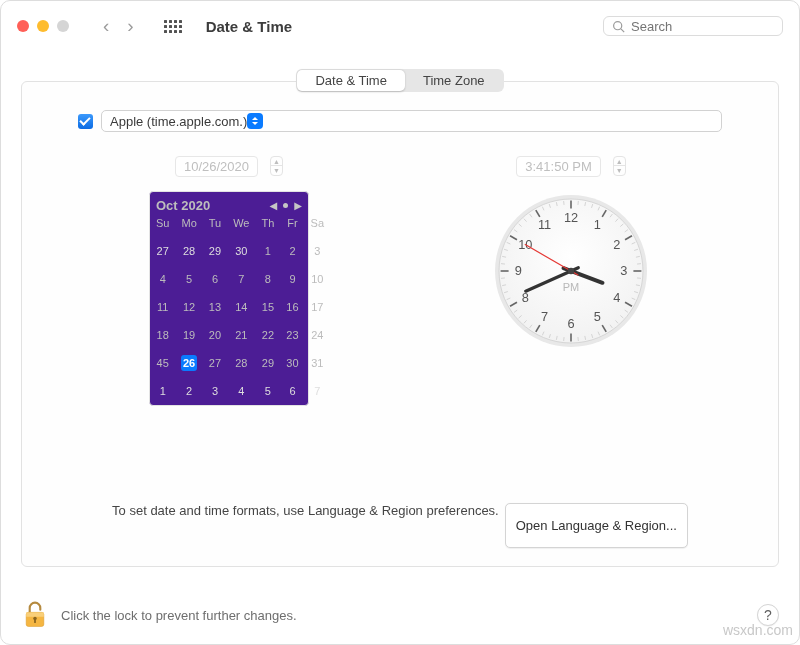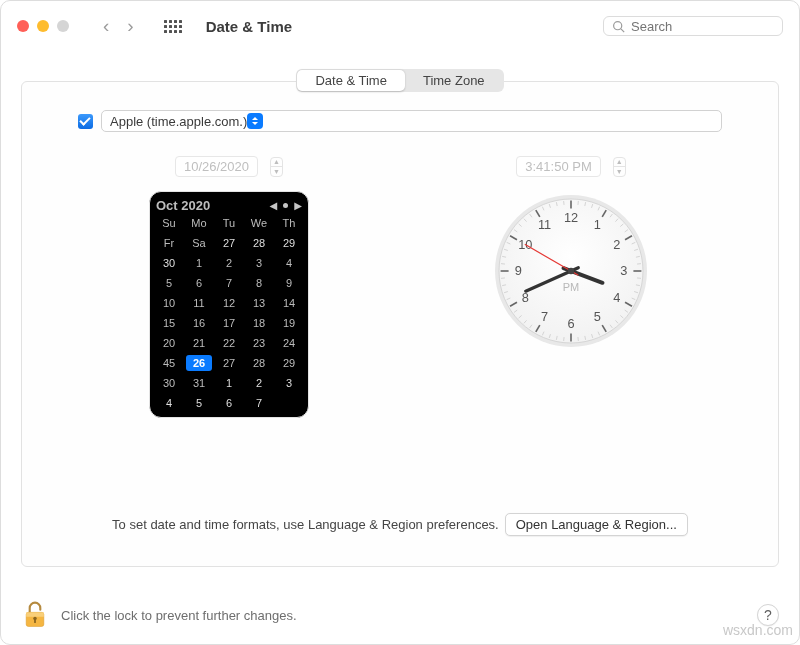--- a/index.html
+++ b/index.html
@@ -168,21 +168,21 @@
   margin-top: 1px;
 }
 .body-row {
   display: flex;
   margin-top: 16px;
   padding: 0 20px;
 }
 .col { flex: 1; display: flex; flex-direction: column; align-items: center; }
 .stepper-field {
   display: flex;
-  align-items: center;
+  align-items: flex-start;
   gap: 12px;
   color: #bfbfbf;
 }
 .stepper-text {
   border: 1px solid #e7e7e7;
   border-radius: 4px;
   padding: 2px 8px;
   font-size: 13px;
   background: #fff;
   min-width: 80px;
@@ -199,40 +199,40 @@
 .stepper-ctrl span {
   height: 9px;
   display: flex; align-items: center; justify-content: center;
   font-size: 7px; color: #bdbdbd; line-height: 1;
 }
 .stepper-ctrl span:first-child { border-bottom: 1px solid #e4e4e4; }
 .calendar {
   margin-top: 14px;
   width: 160px;
   border: 1px solid #e3e3e3;
-  border-radius: 12px;
+  border-radius: 4px;
   padding: 6px 6px 6px 6px;
-  background: #000000;
+  background: #4c1d95;
 }
 .cal-header {
   display: flex; align-items: center; justify-content: space-between;
   margin-bottom: 2px;
 }
 .cal-month {
   font-size: 13px; font-weight: 600; color: #bdbdbd;
 }
 .cal-nav { display: flex; align-items: center; gap: 6px; }
 .cal-nav span { color: #c5c5c5; font-size: 10px; }
 .cal-dot { width: 5px; height: 5px; border-radius: 50%; background: #c5c5c5; display: inline-block; }
 .cal-grid {
   display: grid;
-  grid-template-columns: repeat(5, 1fr);
+  grid-template-columns: repeat(7, 1fr);
   text-align: center;
   font-size: 11px;
-  gap: 4px;
+  gap: 12px;
 }
 .cal-dow { color: #bcbcbc; font-size: 11px; padding: 2px 0; }
 .cal-day { color: #bcbcbc; padding: 2px 0; border-radius: 3px; }
 .cal-day.in-month { color: #bcbcbc; }
 .cal-day.other { color: #dedede; }
 .cal-day.sel {
   background: #0a7bff; color: #fff; font-weight: 600;
 }
 .clock {
   margin-top: 14px;
@@ -242,34 +242,34 @@
 .clock svg { width: 100%; height: 100%; }
 .clock-pm {
   position: absolute;
   top: 90px; left: 0; right: 0;
   text-align: center;
   font-size: 11px;
   color: #b8b8b8;
 }
 .footer-row {
   position: absolute;
-  bottom: 30px;
+  bottom: 18px;
   left: 0; right: 0;
   display: flex;
-  align-items: center;
+  align-items: flex-start;
   justify-content: center;
   gap: 6px;
   font-size: 13px;
   color: #454545;
 }
 .mac-button {
   border: 1px solid #d4d4d4;
   background: #fff;
   border-radius: 5px;
-  padding: 3px 10px;
+  padding: 14px 10px;
   font-size: 13px;
   color: #333;
   box-shadow: 0 0.5px 1px rgba(0,0,0,0.06);
 }
 .bottom-bar {
   position: absolute;
   bottom: 14px;
   left: 20px; right: 20px;
   display: flex;
   align-items: center;

